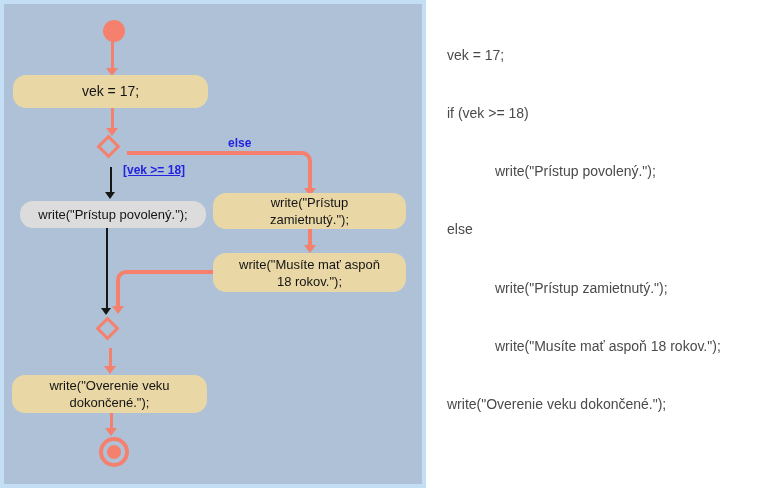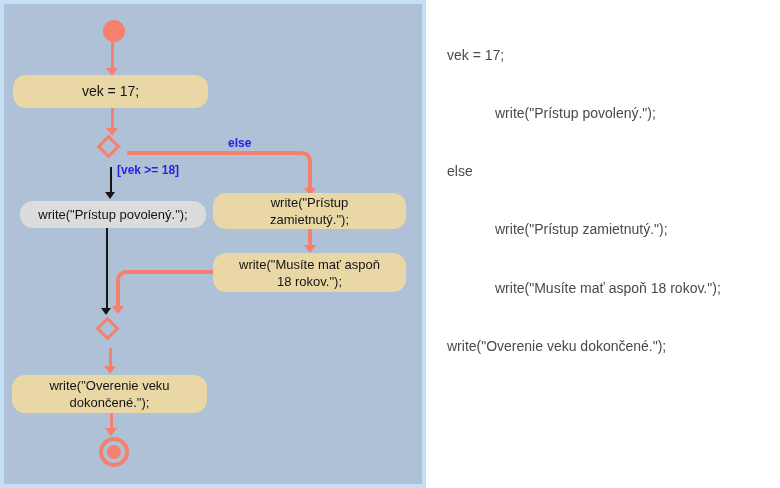--- a/index.html
+++ b/index.html
@@ -70,21 +70,21 @@
 
     <div class="vline-s" style="left:111px; top:108px; height:21px;"></div>
     <div class="tri-s" style="left:106px; top:128px;"></div>
 
     <div class="diamond" style="left:100px; top:138px;"></div>
 
     <div class="elbow-right" style="left:127px; top:151px; width:185px; height:40px;"></div>
     <div class="tri-s" style="left:304px; top:188px;"></div>
     <div class="flow-label" style="left:228px; top:136px;">else</div>
 
-    <div class="flow-label" style="left:117px; top:163px;">[vek &gt;= 18]</div>
+    <div class="flow-label" style="left:123px; top:163px;text-decoration:underline;">[vek &gt;= 18]</div>
     <div class="vline-k" style="left:110px; top:167px; height:26px;"></div>
     <div class="tri-k" style="left:105px; top:192px;"></div>
 
     <div class="action gray" style="left:20px; top:201px; width:186px; height:27px;">
       <span>write("Prístup povolený.");</span>
     </div>
 
     <div class="vline-k" style="left:106px; top:228px; height:81px;"></div>
     <div class="tri-k" style="left:101px; top:308px;"></div>
 
@@ -116,20 +116,21 @@
 
     <div class="vline-s" style="left:110px; top:413px; height:16px;"></div>
     <div class="tri-s" style="left:105px; top:428px;"></div>
 
     <div class="end-outer" style="left:99px; top:437px;"></div>
     <div class="end-inner" style="left:107px; top:445px;"></div>
   </div>
 
   <div class="code">
     <div>vek = 17;</div>
+    <div>if (vek &gt;= 18)</div>
     <div class="ind">write("Prístup povolený.");</div>
     <div>else</div>
     <div class="ind">write("Prístup zamietnutý.");</div>
     <div class="ind">write("Musíte mať aspoň 18 rokov.");</div>
     <div>write("Overenie veku dokončené.");</div>
   </div>
 
 </div>
 
 </body></html>

